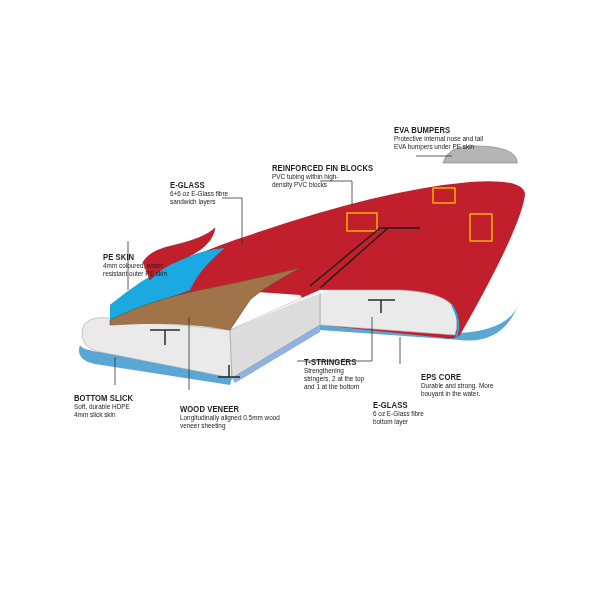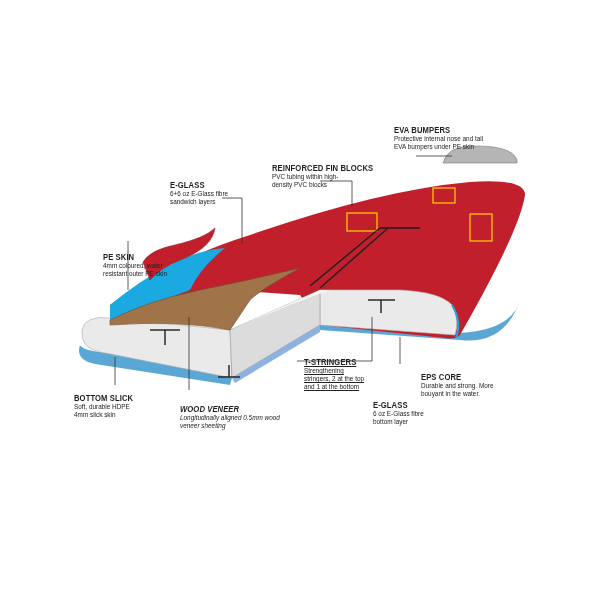--- a/index.html
+++ b/index.html
@@ -84,26 +84,26 @@
 <div class="lbl" style="left:103px;top:212px;margin-top:40px;">
   <span class="t">PE SKIN</span>
   <span class="d">4mm coloured, water
 resistant outer PE skin</span>
 </div>
 <div class="lbl" style="left:74px;top:393px;">
   <span class="t">BOTTOM SLICK</span>
   <span class="d">Soft, durable HDPE
 4mm slick skin</span>
 </div>
-<div class="lbl" style="left:180px;top:404px;font-style:italic;">
+<div class="lbl" style="left:180px;top:404px;">
   <span class="t">WOOD VENEER</span>
   <span class="d">Longitudinally aligned 0.5mm wood
 veneer sheeting</span>
 </div>
-<div class="lbl" style="left:304px;top:357px;text-decoration:underline;">
+<div class="lbl" style="left:304px;top:357px;">
   <span class="t">T-STRINGERS</span>
   <span class="d">Strengthening
 stringers, 2 at the top
 and 1 at the bottom</span>
 </div>
 <div class="lbl" style="left:421px;top:372px;">
   <span class="t">EPS CORE</span>
   <span class="d">Durable and strong. More
 bouyant in the water.</span>
 </div>

